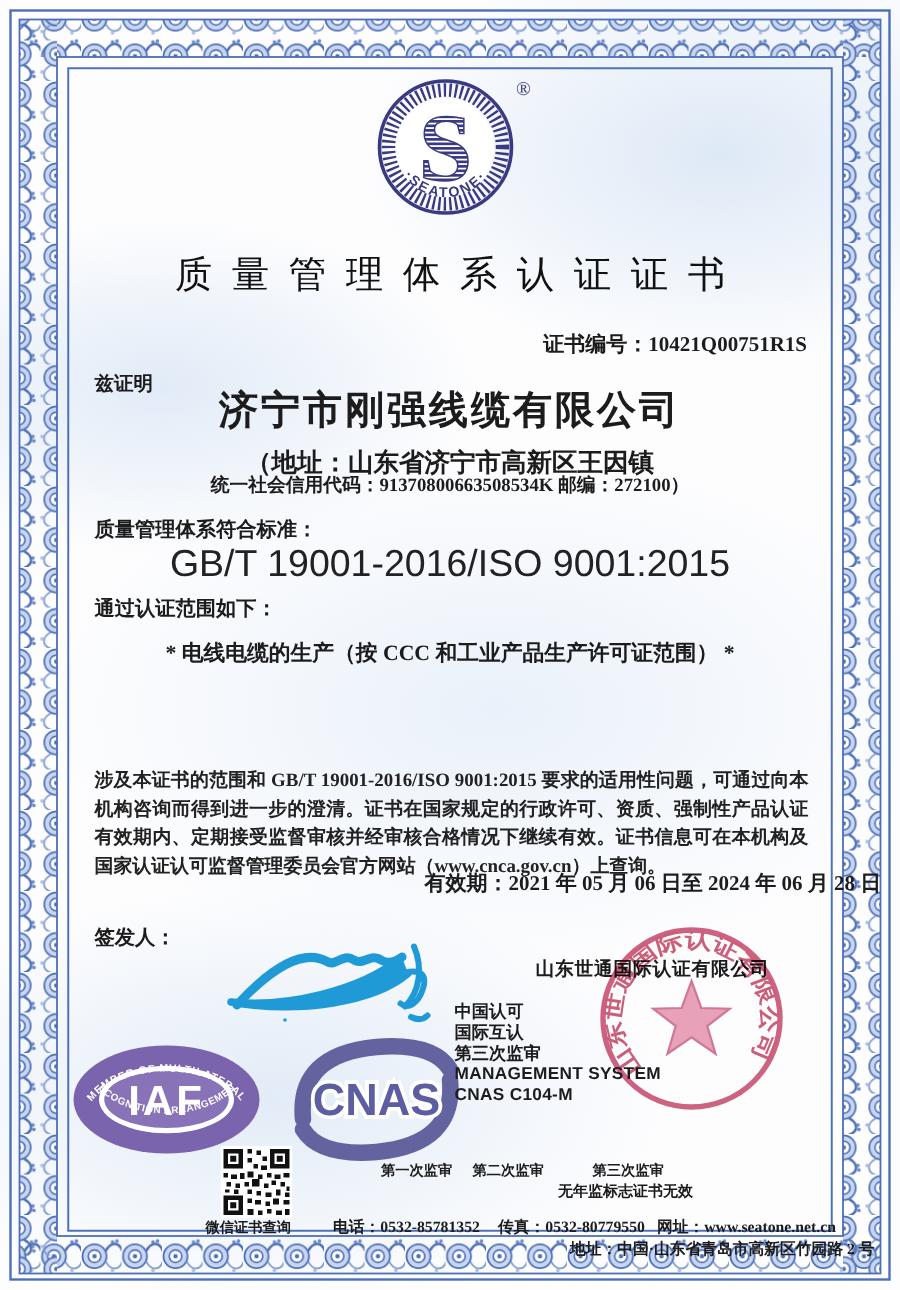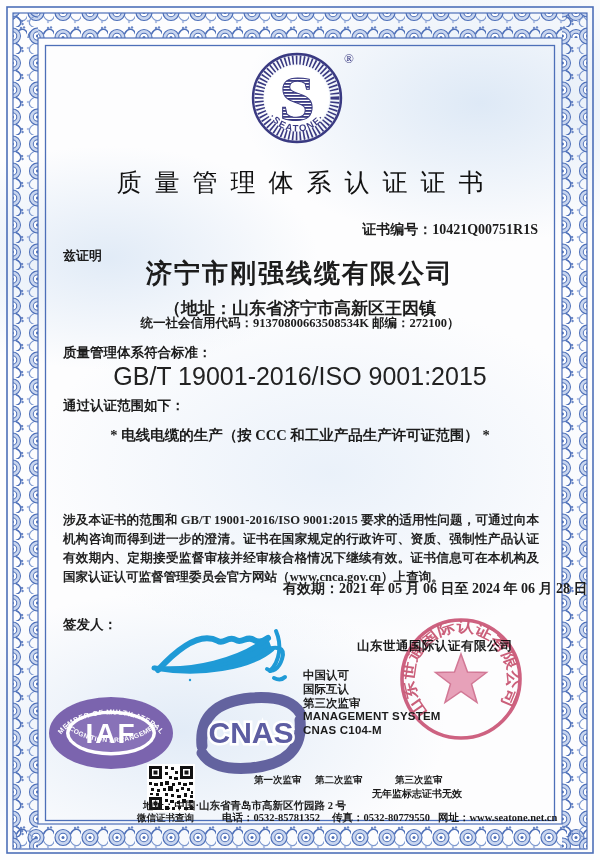--- a/index.html
+++ b/index.html
@@ -34,21 +34,21 @@
          font-weight:bold;text-align:justify;color:#222;}
   .issuedate{left:65px;top:580px;font-size:14px;font-weight:bold;}
   .validity{left:283px;top:580px;font-size:14px;font-weight:bold;}
   .signer{left:63px;top:616px;font-size:13.5px;font-weight:bold;}
   .issuer{left:357px;top:638px;font-size:12.5px;font-weight:bold;letter-spacing:.5px;}
   .accred{left:303px;top:669px;font-size:11.5px;font-weight:bold;line-height:13.8px;}
   .accred .en{font-family:"Liberation Sans","DejaVu Sans",sans-serif;font-size:11.5px;letter-spacing:.2px;}
   .audits{top:774px;font-size:9.5px;font-weight:bold;}
   .audit1{left:238px;margin-left:16px;}.audit2{left:315px;}.audit3{left:395px;}
   .auditnote{left:262px;top:787px;width:200px;text-align:right;font-size:10px;font-weight:bold;}
-  .footaddr{left:143px;top:799px;width:440px;text-align:left;font-size:10.5px;font-weight:bold;}
+  .footaddr{left:143px;top:826px;width:440px;text-align:right;font-size:10.5px;font-weight:bold;}
   .qrcap{left:137px;top:812px;font-size:9.5px;font-weight:bold;}
   .phone{left:222px;top:811px;font-size:10.5px;font-weight:bold;}
   .fax{left:332px;top:811px;font-size:10.5px;font-weight:bold;}
   .web{left:438px;top:811px;font-size:10.5px;font-weight:bold;}
 </style>
 </head>
 <body>
 
 <div id="page">
 

